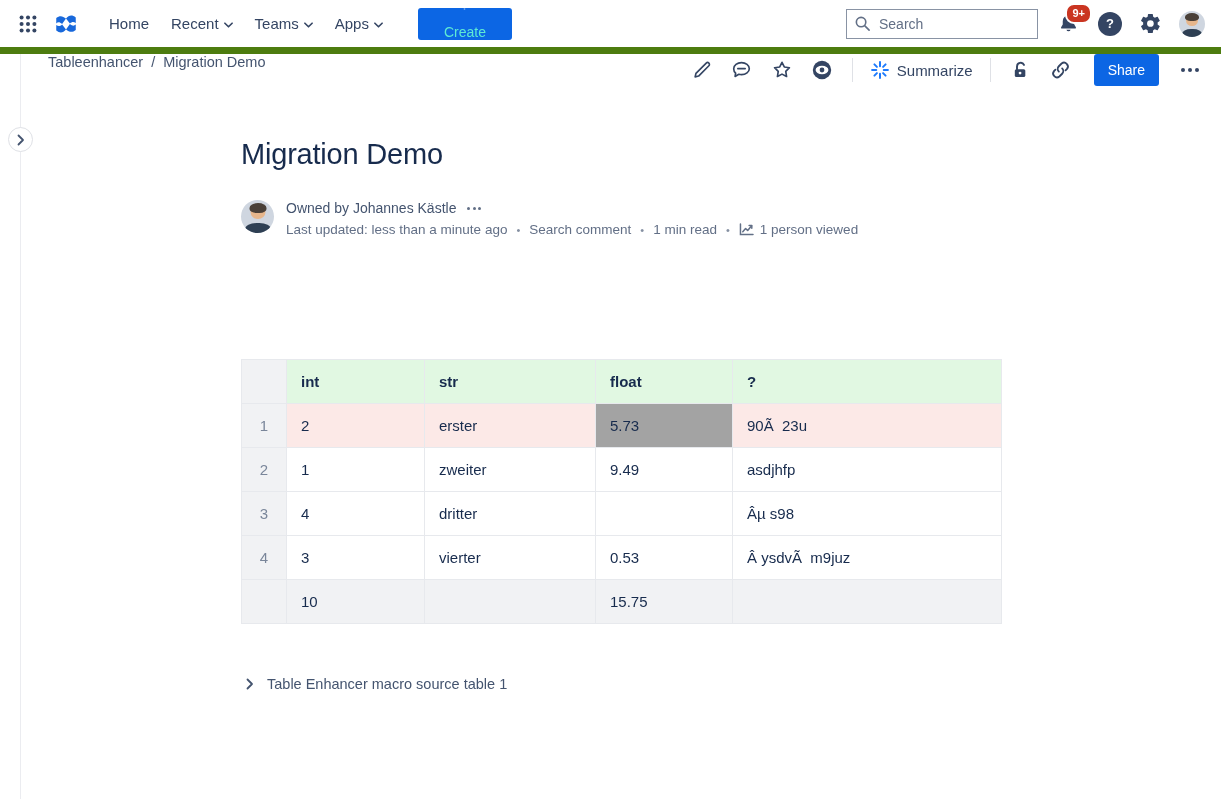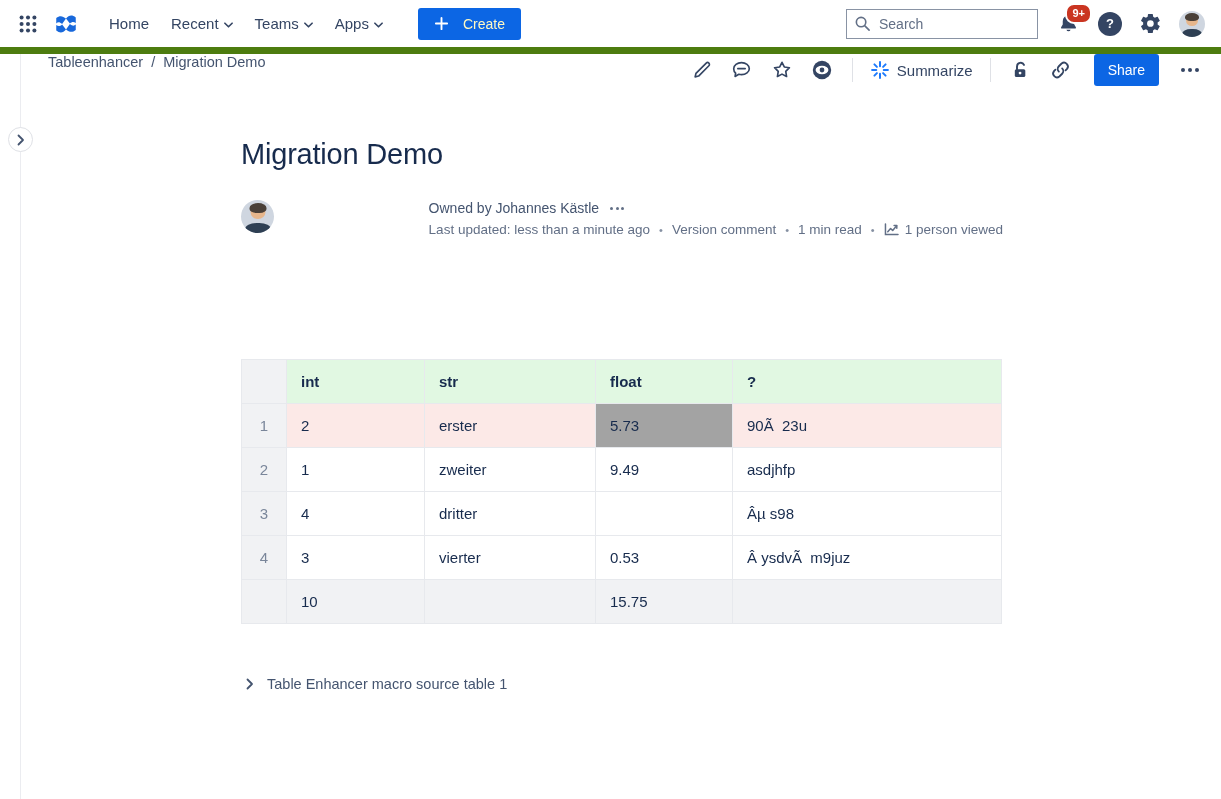--- a/index.html
+++ b/index.html
@@ -10,21 +10,21 @@
   
   .topnav { height:54px; display:flex; align-items:center; padding:0 16px 0 14px; border-bottom:7px solid #4d7c0f; position:relative; background:#fff; }
   .icon-btn { display:flex; align-items:center; justify-content:center; background:none; border:none; cursor:pointer; }
   .appswitcher { width:28px; height:28px; }
   .product-logo { width:28px; height:28px; margin-left:10px; }
   .nav-items { display:flex; align-items:stretch; height:54px; margin-left:18px; }
   .nav-item { position:relative; display:flex; align-items:center; gap:5px; padding:0 11px; font-size:15px; font-weight:500; color:#344563; cursor:pointer; }
   .nav-item.active { color:#0C66E4; }
   .nav-item.active::after { content:""; position:absolute; left:4px; right:4px; bottom:0; height:3px; background:#0C66E4; border-radius:2px 2px 0 0; }
   .nav-item .chev { margin-top:2px; }
-  .create-btn { margin-left:24px; height:32px; display:flex; align-items:center; gap:7px; background:#0C66E4; color:#fef9c3; border:none; border-radius:3px; padding:0 16px; font-size:14px; font-weight:500; cursor:pointer; font-family:inherit; }
+  .create-btn { margin-left:24px; height:32px; display:flex; align-items:center; gap:7px; background:#0C66E4; color:#5eead4; border:none; border-radius:3px; padding:0 26px; font-size:14px; font-weight:500; cursor:pointer; font-family:inherit;flex-direction:column; }
   .topnav-right { margin-left:auto; display:flex; align-items:center; gap:17px; }
   .search-box { position:relative; width:192px; }
   .search-box input { width:100%; height:30px; border:1px solid #8993A4; border-radius:0; padding:0 8px 0 32px; font-size:14px; color:#172B4D; font-family:inherit; outline:none; background:#fff; }
   .search-box input::placeholder { color:#626F86; }
   .search-box .mag { position:absolute; left:8px; top:6px; }
   .bell-wrap { position:relative; width:26px; height:28px; }
   .badge { position:absolute; top:-7px; right:-11px; background:#CA3521; color:#fff; font-size:11px; font-weight:700; line-height:1; padding:3px 5px 3px; border-radius:9px; border:2px solid #fff; }
   .help-circle { width:24px; height:24px; border-radius:50%; background:#344563; color:#fff; display:flex; align-items:center; justify-content:center; font-size:13px; font-weight:700; cursor:pointer; }
   .avatar { border-radius:50%; overflow:hidden; position:relative; background:#cfd6e0; cursor:pointer; flex:none; }
   .avatar .hd { position:absolute; left:50%; transform:translateX(-50%); border-radius:50%; background:#e6b68c; }
@@ -47,21 +47,21 @@
   .pa-icon { width:34px; height:32px; display:flex; align-items:center; justify-content:center; border:none; background:none; cursor:pointer; border-radius:3px; }
   .pa-divider { width:1px; height:24px; background:#DFE1E6; margin:0 7px; }
   .summarize-btn { display:flex; align-items:center; gap:7px; border:none; background:none; cursor:pointer; font-size:15px; font-weight:500; color:#344563; font-family:inherit; padding:4px 4px; }
   .share-btn { height:32px; background:#0C66E4; color:#fff; border:none; border-radius:3px; padding:0 14px; font-size:14px; font-weight:500; cursor:pointer; font-family:inherit; margin:0 8px 0 10px; }
   .more-dots { display:flex; gap:3px; }
   .more-dots i { width:4px; height:4px; border-radius:50%; background:#344563; }
 
   
   .article { margin-left:241px; width:762px; }
   .page-title { font-size:29px; font-weight:500; color:#172B4D; letter-spacing:-0.2px; margin-top:24px; }
-  .byline { display:flex; margin-top:29px;justify-content:space-between; }
+  .byline { display:flex; margin-top:29px; }
   .avatar-md { width:33px; height:33px; }
   .avatar-md .hair { top:3px; width:17px; height:10px; }
   .avatar-md .hd { top:5px; width:15px; height:14px; }
   .avatar-md .bd { bottom:-4px; width:26px; height:14px; }
   .byline-text { margin-left:12px; }
   .byline-line1 { font-size:14px; color:#44546F; display:flex; align-items:center; gap:8px; }
   .byline-line1 a { color:#44546F; text-decoration:none; cursor:pointer; }
   .mini-dots { display:flex; gap:2.5px; cursor:pointer; padding:3px; }
   .mini-dots i { width:3px; height:3px; border-radius:50%; background:#626F86; }
   .byline-line2 { font-size:13.5px; color:#626F86; margin-top:6px; display:flex; align-items:center; gap:9px; }
@@ -263,21 +263,21 @@
             <a>Owned by Johannes Kästle</a>
             <span class="mini-dots">
                 <i></i>
                 <i></i>
                 <i></i>
               </span>
           </div>
           <div class="byline-line2">
             <a>Last updated: less than a minute ago</a>
             <span class="sep">•</span>
-            <a>Version comment</a>
+            <a>Search comment</a>
             <span class="sep">•</span>
             <span>1 min read</span>
             <span class="sep">•</span>
             <span class="viewed">
               <svg width="15" height="13" viewBox="0 0 16 14">
                   <path d="M1.5 1v11.5H15" fill="none" stroke="#626F86" stroke-width="1.6" stroke-linecap="round"></path>
                   <path d="M4 9.5 7 6l2.3 2L13.5 3" fill="none" stroke="#626F86" stroke-width="1.6" stroke-linecap="round" stroke-linejoin="round"></path>
                   <path d="M10.8 2.8h2.9v2.9" fill="none" stroke="#626F86" stroke-width="1.6" stroke-linecap="round" stroke-linejoin="round"></path>
                 </svg>
               <span>1 person viewed</span>

